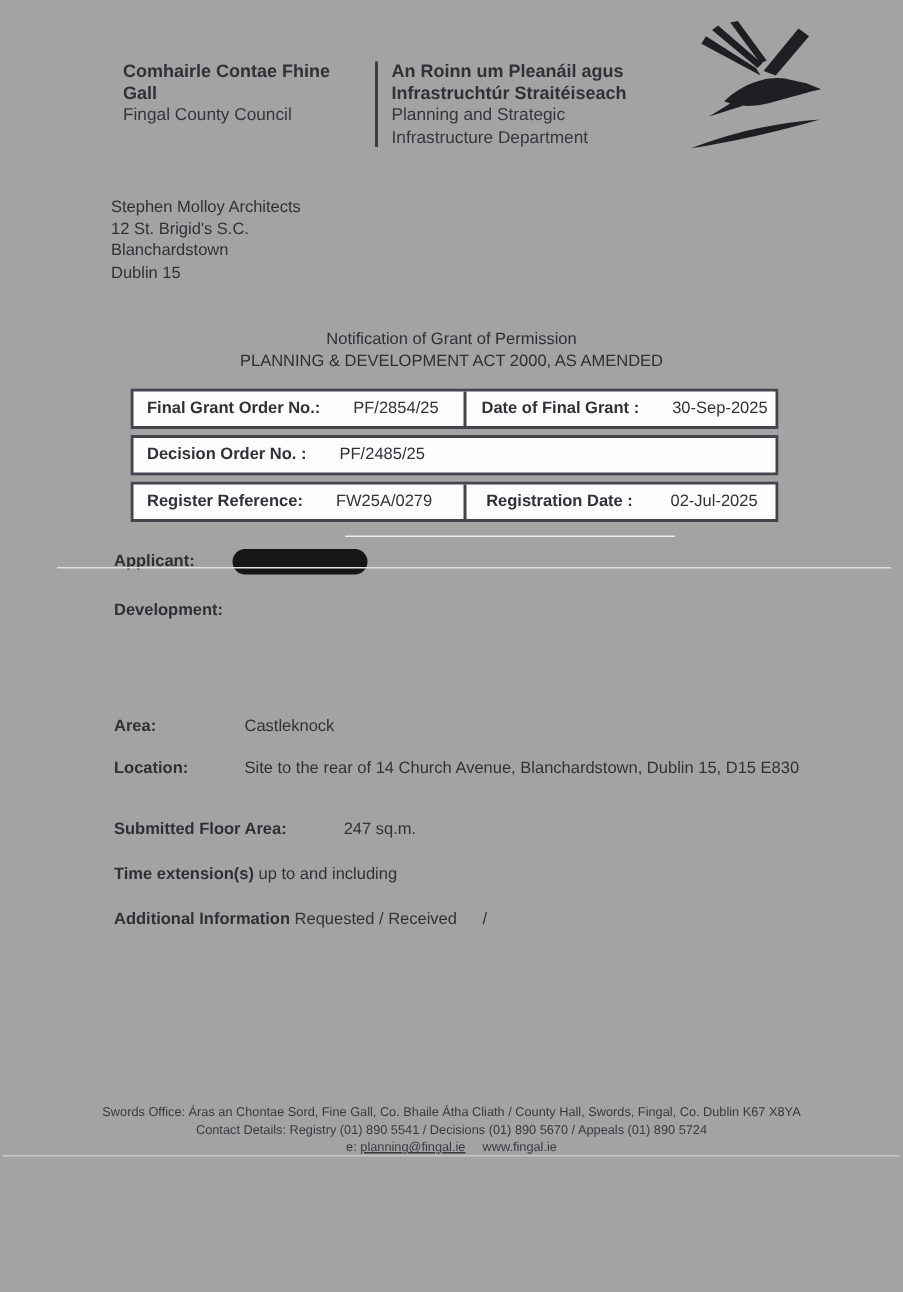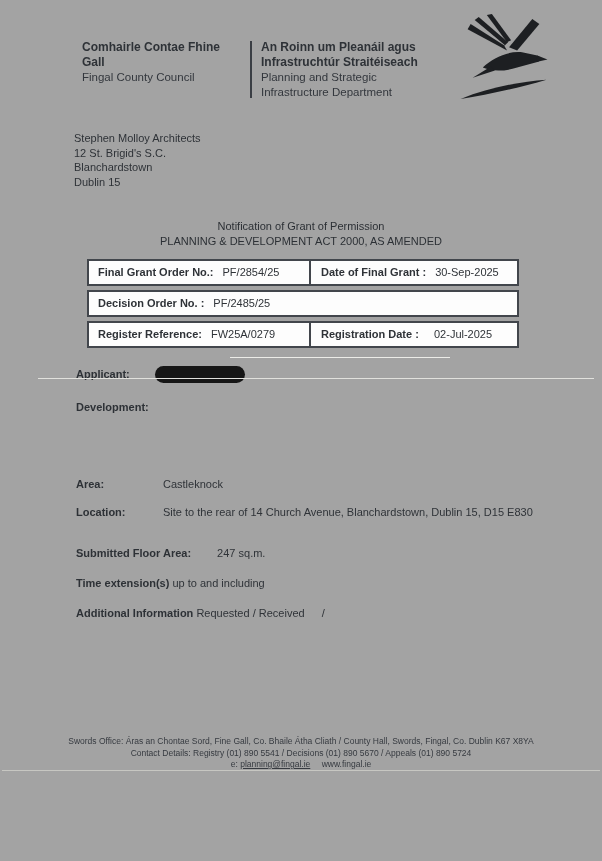--- a/index.html
+++ b/index.html
@@ -15,21 +15,21 @@
   .h-div{width:2px;background:#3a3e44;height:57px;margin:1px 9px 0 6px;}
   .h-right{width:178px;}
   .logo{position:absolute;top:14px;left:448px;width:112px;height:96px;}
   
   .addr{position:absolute;top:131px;left:74px;font-size:11px;line-height:14.5px;color:#2e3237;}
   
   .title{position:absolute;top:219px;left:0;width:100%;text-align:center;font-size:11px;line-height:14.5px;color:#2c3035;}
   
   .gtable{position:absolute;top:259px;left:87px;width:432px;}
   .grow{display:flex;border:2px solid #42464c;margin-bottom:4px;font-size:11px;background:#fdfdfd;}
-  .gcell{display:flex;align-items:center;padding:5px 6px 6px 9px;gap:9px;}
+  .gcell{display:flex;align-items:center;padding:5px 6px 6px 9px;gap:22px;text-align:center;}
   .gcell.l{flex:0 0 205px;}
   .gcell.r{flex:1;border-left:2px solid #42464c;padding-left:10px;}
   .glabel{font-weight:bold;color:#2e3237;white-space:nowrap;}
   .glabel.rw{flex:0 0 104px;}
   .gval{white-space:nowrap;}
   
   .drow{position:absolute;left:76px;display:flex;font-size:11px;line-height:16px;color:#2f3338;}
   .dlabel{flex:0 0 87px;font-weight:bold;color:#2d3136;}
   .para{max-width:376px;}
   .redact{width:90px;height:17px;background:#161616;border-radius:9px;margin-top:0px;}
@@ -136,21 +136,21 @@
   <div class="drow" style="top:476px;">
     <div class="dlabel">Area:</div>
     <div>Castleknock</div>
   </div>
 
   <div class="drow" style="top:504px;">
     <div class="dlabel">Location:</div>
     <div class="para">Site to the rear of 14 Church Avenue, Blanchardstown, Dublin 15, D15 E830</div>
   </div>
 
-  <div class="drow" style="top:545px;">
+  <div class="drow" style="top:545px;gap:12px;">
     <div class="floor-label">Submitted Floor Area:</div>
     <div>247 sq.m.</div>
   </div>
 
   <div class="drow" style="top:575px;">
     <div>
       <span class="inline-b">Time extension(s)</span>
       <span>up to and including</span>
     </div>
   </div>

